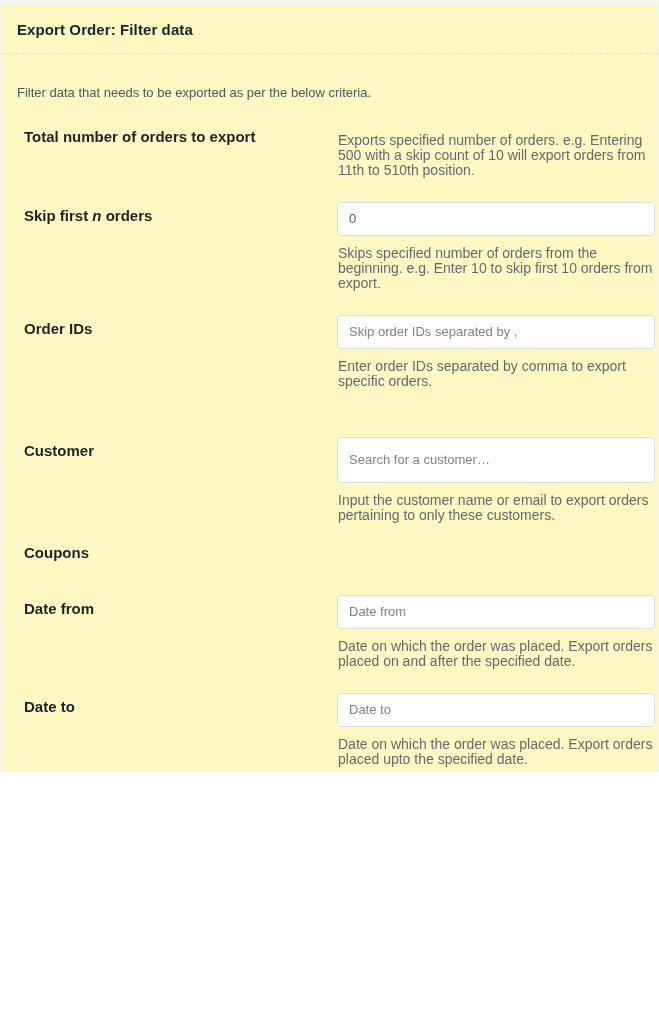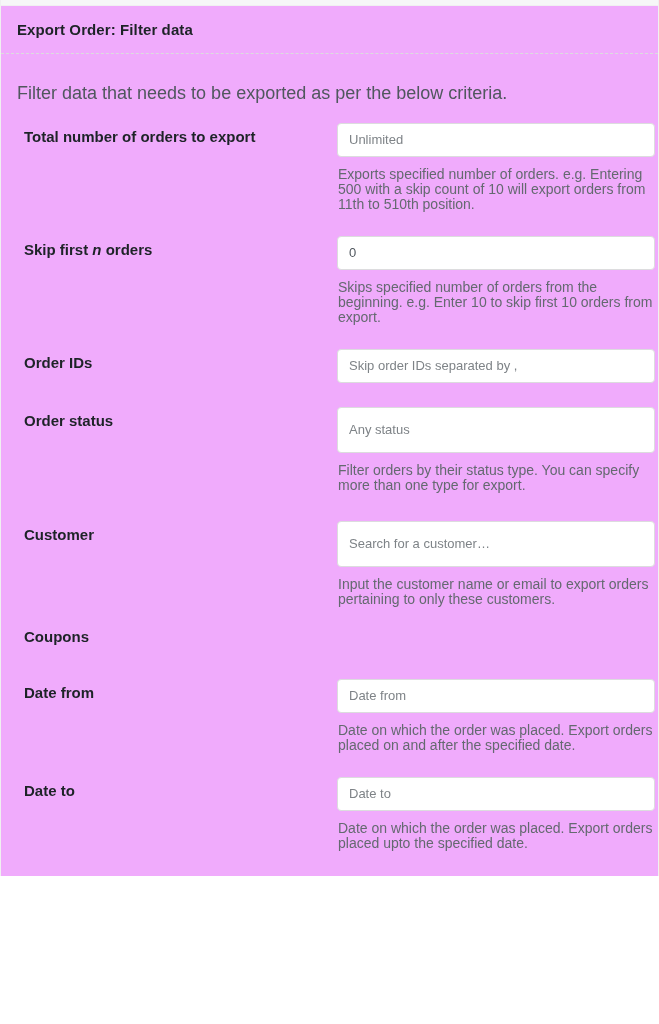--- a/index.html
+++ b/index.html
@@ -11,22 +11,22 @@
     height: 1024px;
     background: #ffffff;
     font-family: "Liberation Sans", sans-serif;
     -webkit-font-smoothing: antialiased;
     overflow: hidden;
   }
 
   .page {
     position: relative;
     width: 659px;
-    height: 876px;
-    background: #f0abfc;
+    height: 772px;
+    background: #fef9c3;
     box-sizing: border-box;
     border-left: 1px solid #f0f0f1;
     border-right: 1px solid #f0f0f1;
   }
 
   .top-strip {
     height: 5px;
     background: #f6f7f7;
     border-bottom: 1px solid #f0f0f1;
   }
@@ -48,21 +48,21 @@
     border-top: 1px dashed #dcdcde;
     margin: 0;
   }
 
   
   .intro {
     padding: 30px 16px 0 16px;
   }
   .intro p {
     margin: 0;
-    font-size: 18px;
+    font-size: 13px;
     color: #50575e;
     line-height: 18px;
   }
 
   
   .form {
     padding: 17px 8px 0 8px;
   }
   .form-row {
     display: flex;
@@ -145,55 +145,44 @@
   <div class="divider"></div>
 
   <div class="intro">
     <p>Filter data that needs to be exported as per the below criteria.</p>
   </div>
 
   <div class="form" id="form-root">
       <div class="form-row">
         <div class="row-label"><span>Total number of orders to export</span></div>
         <div class="row-field">
-          <div class="field-box">
-            <span class="ph">Unlimited</span>
-          </div>
           <div class="field-desc">Exports specified number of orders. e.g. Entering 500 with a skip count of 10 will export orders from 11th to 510th position.</div>
         </div>
       </div>
       <div class="row-gap"></div>
       <div class="form-row">
         <div class="row-label"><span>Skip first </span><em>n</em><span> orders</span></div>
         <div class="row-field">
           <div class="field-box">
             <span class="val">0</span>
           </div>
           <div class="field-desc">Skips specified number of orders from the beginning. e.g. Enter 10 to skip first 10 orders from export.</div>
         </div>
       </div>
       <div class="row-gap"></div>
       <div class="form-row">
         <div class="row-label"><span>Order IDs</span></div>
         <div class="row-field">
           <div class="field-box">
             <span class="ph">Skip order IDs separated by ,</span>
           </div>
-        </div>
-      </div>
-      <div class="row-gap"></div>
-      <div class="form-row">
-        <div class="row-label"><span>Order status</span></div>
-        <div class="row-field">
-          <div class="field-box tall">
-            <span class="ph">Any status</span>
-          </div>
-          <div class="field-desc">Filter orders by their status type. You can specify more than one type for export.</div>
-        </div>
-      </div>
+          <div class="field-desc">Enter order IDs separated by comma to export specific orders.</div>
+        </div>
+      </div>
+      <div class="row-gap"></div>
       <div class="row-gap small"></div>
       <div class="row-gap small"></div>
       <div class="form-row">
         <div class="row-label"><span>Customer</span></div>
         <div class="row-field">
           <div class="field-box tall">
             <span class="ph">Search for a customer…</span>
           </div>
           <div class="field-desc">Input the customer name or email to export orders pertaining to only these customers.</div>
         </div>

